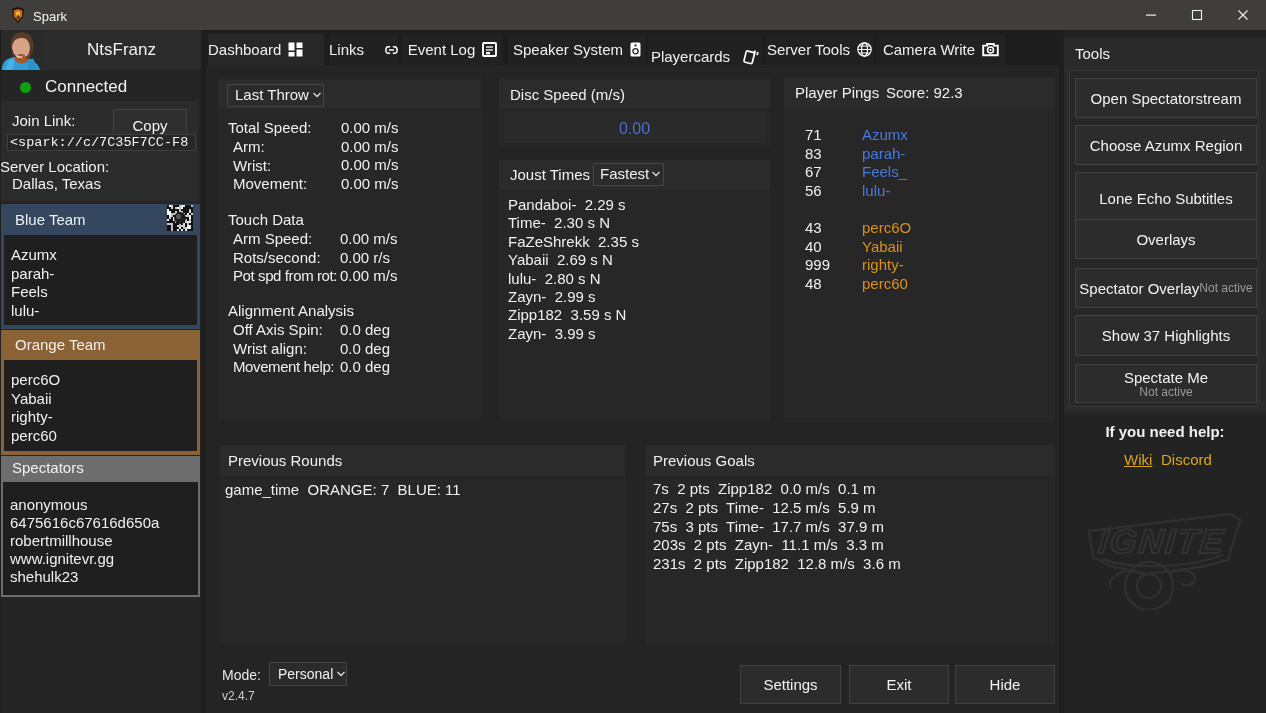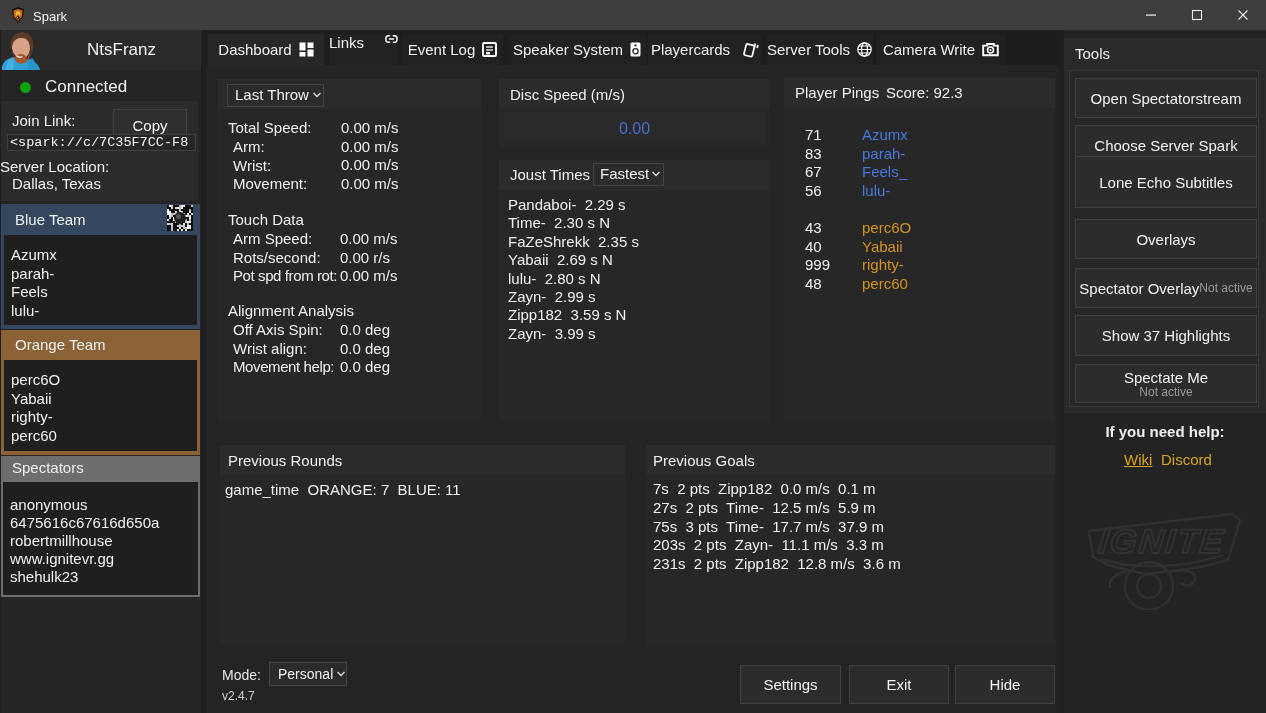--- a/index.html
+++ b/index.html
@@ -160,32 +160,32 @@
 <div class="abs" style="left:3px;top:482px;width:195px;height:113px;background:#1f1f1f"></div>
 <div class="t" style="left:10px;top:496px;line-height:18.1px">anonymous
 6475616c67616d650a
 robertmillhouse
 www.ignitevr.gg
 shehulk23</div>
 
 <div class="abs" style="left:206px;top:34px;width:853px;height:679px;background:#242424"></div>
 
 <div class="abs" style="left:206px;top:34px;width:853px;height:31px;background:#1d1d1d"></div>
-<div style="position:absolute;left:208px;top:34px;width:116px;height:31px;background:#272727;display:flex;align-items:center;justify-content:center;gap:7px">
+<div style="position:absolute;left:208px;top:34px;width:116px;height:31px;background:#272727;display:flex;align-items:center;justify-content:flex-start;gap:7px">
     <span style="font-size:15px;color:#f0f0f0">Dashboard</span>
     <svg width="15" height="15" viewBox="0 0 15 15">
       <g fill="#fff">
         <rect x="0.5" y="0.5" width="6" height="8"></rect>
         <rect x="8.5" y="0.5" width="6" height="5.5"></rect>
         <rect x="0.5" y="10" width="6" height="4.5"></rect>
         <rect x="8.5" y="7.5" width="6" height="7"></rect>
       </g>
     </svg>
   </div>
-<div style="position:absolute;left:329px;top:34px;width:69px;height:31px;background:#212121;display:flex;align-items:flex-start;justify-content:center;gap:21px">
+<div style="position:absolute;left:329px;top:34px;width:69px;height:31px;background:#212121;display:flex;align-items:center;justify-content:center;gap:21px">
     <span style="font-size:15px;color:#f0f0f0">Links</span>
     <svg width="15" height="10" viewBox="0 0 15 10">
       <g stroke="#fff" stroke-width="1.7" fill="none">
         <path d="M6 1.2 H4 C2 1.2 1 2.5 1 5 C1 7.5 2 8.8 4 8.8 H6"></path>
         <path d="M9 1.2 H11 C13 1.2 14 2.5 14 5 C14 7.5 13 8.8 11 8.8 H9"></path>
         <path d="M4.5 5 H10.5"></path>
       </g>
     </svg>
   </div>
 <div style="position:absolute;left:402px;top:34px;width:101px;height:31px;background:#212121;display:flex;align-items:center;justify-content:center;gap:7px">
@@ -200,21 +200,21 @@
     </svg>
   </div>
 <div style="position:absolute;left:508px;top:34px;width:138px;height:31px;background:#212121;display:flex;align-items:center;justify-content:center;gap:7px">
     <span style="font-size:15px;color:#f0f0f0">Speaker System</span>
     <svg width="11" height="15" viewBox="0 0 11 15">
       <rect x="0.5" y="0.5" width="10" height="14" rx="1.5" fill="#fff"></rect>
       <circle cx="5.5" cy="9.2" r="2.6" fill="none" stroke="#222" stroke-width="1.3"></circle>
       <circle cx="5.5" cy="3.4" r="1.1" fill="#222"></circle>
     </svg>
   </div>
-<div style="position:absolute;left:648px;top:34px;width:114px;height:31px;background:#212121;display:flex;align-items:center;justify-content:center;gap:12px">
+<div style="position:absolute;left:648px;top:34px;width:114px;height:31px;background:#212121;display:flex;align-items:flex-end;justify-content:center;gap:12px">
     <span style="font-size:15px;color:#f0f0f0">Playercards</span>
     <svg width="17" height="16" viewBox="0 0 17 16">
       <g fill="none" stroke="#fff" stroke-width="1.7">
         <rect x="3" y="2.5" width="8.5" height="11.5" rx="1.5" transform="rotate(14 7 8)"></rect>
         <path d="M13.2 1.5 L12.4 5.5 M15.8 3 L15.2 6.2"></path>
       </g>
     </svg>
   </div>
 <div style="position:absolute;left:766px;top:34px;width:107px;height:31px;background:#212121;display:flex;align-items:center;justify-content:center;gap:7px">
     <span style="font-size:15px;color:#f0f0f0">Server Tools</span>
@@ -335,22 +335,22 @@
 <div class="t" style="left:222px;top:687px;font-size:12px;color:#cfcfcf">v2.4.7</div>
 <div class="btn" style="left:740px;top:665px;width:101px;height:39px">Settings</div>
 <div class="btn" style="left:849px;top:665px;width:100px;height:39px">Exit</div>
 <div class="btn" style="left:955px;top:665px;width:100px;height:39px">Hide</div>
 
 <div class="abs" style="left:1064px;top:30px;width:202px;height:683px;background:#232323"></div>
 <div class="abs" style="left:1064px;top:38px;width:202px;height:375px;background:#2a2a2a"></div>
 <div class="t" style="left:1075px;top:45px">Tools</div>
 <div class="abs" style="left:1069px;top:70px;width:190px;height:337px;background:#272727;border:1px solid #383838"></div>
 <div class="btn" style="left:1075px;top:78px;width:182px;height:40px">Open Spectatorstream</div>
-<div class="btn" style="left:1075px;top:125px;width:182px;height:40px">Choose Server Spark</div>
-<div class="btn" style="left:1075px;top:156px;width:182px;height:52px">Lone Echo Subtitles</div>
+<div class="btn" style="left:1075px;top:125px;width:182px;height:40px">Choose Azumx Region</div>
+<div class="btn" style="left:1075px;top:172px;width:182px;height:52px">Lone Echo Subtitles</div>
 <div class="btn" style="left:1075px;top:219px;width:182px;height:40px">Overlays</div>
 <div class="btn" style="left:1075px;top:268px;width:182px;height:40px;flex-direction:row">
     <div style="line-height:17px">Spectator Overlay</div>
     <div style="font-size:12px;line-height:13px;color:#9a9a9a">Not active</div>
   </div>
 <div class="btn" style="left:1075px;top:315px;width:182px;height:41px">Show 37 Highlights</div>
 <div class="btn" style="left:1075px;top:364px;width:182px;height:39px;flex-direction:column">
     <div style="line-height:17px">Spectate Me</div>
     <div style="font-size:12px;line-height:13px;color:#9a9a9a">Not active</div>
   </div>

